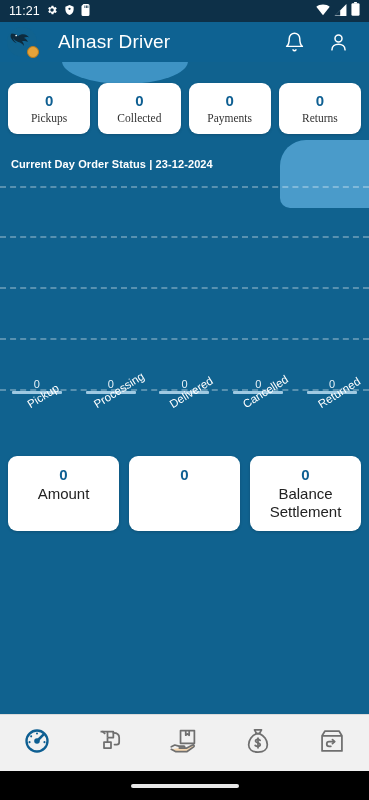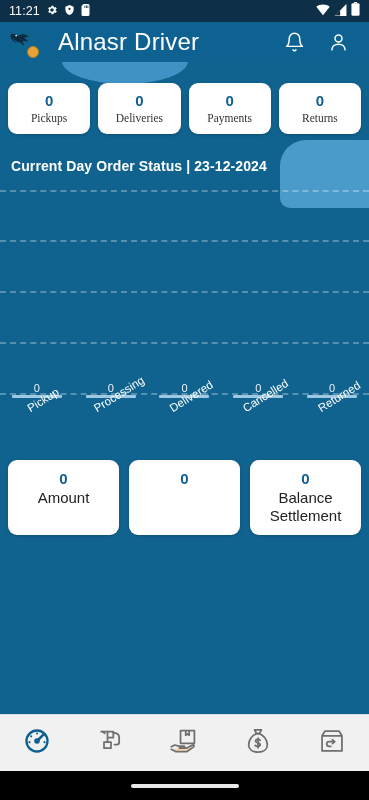--- a/index.html
+++ b/index.html
@@ -72,21 +72,21 @@
     position: absolute;
     right: -2px; bottom: -1px;
     width: 12px; height: 12px;
     border-radius: 50%;
     background: #e5a33a;
     border: 1px solid #b97b1d;
     box-sizing: border-box;
   }
   .app-title {
     color: #ffffff;
-    font-size: 24px;
+    font-size: 19px;
     font-weight: 400;
     letter-spacing: .2px;
     margin-left: 14px;
     flex: 1;
   }
   .appbar-actions {
     display: flex;
     align-items: center;
     gap: 18px;
     padding-right: 18px;
@@ -162,21 +162,21 @@
     line-height: 15px;
     margin-top: 2px;
     font-family: Liberation Serif, serif;
   }
 
   
   .section-title {
     position: relative;
     z-index: 5;
     color: #ffffff;
-    font-size: 14px;
+    font-size: 11px;
     font-weight: bold;
     padding: 24px 0 0 11px;
     letter-spacing: .1px;
   }
 
   
   .chart-area {
     position: relative;
     z-index: 5;
     margin-top: 14px;
@@ -391,21 +391,21 @@
     <div class="deco-lens"></div>
     <div class="deco-panel"></div>
 
     <div class="top-cards">
       <div class="stat-card">
         <div class="stat-value">0</div>
         <div class="stat-label">Pickups</div>
       </div>
       <div class="stat-card">
         <div class="stat-value">0</div>
-        <div class="stat-label">Deliveries</div>
+        <div class="stat-label">Collected</div>
       </div>
       <div class="stat-card">
         <div class="stat-value">0</div>
         <div class="stat-label">Payments</div>
       </div>
       <div class="stat-card">
         <div class="stat-value">0</div>
         <div class="stat-label">Returns</div>
       </div>
     </div>

